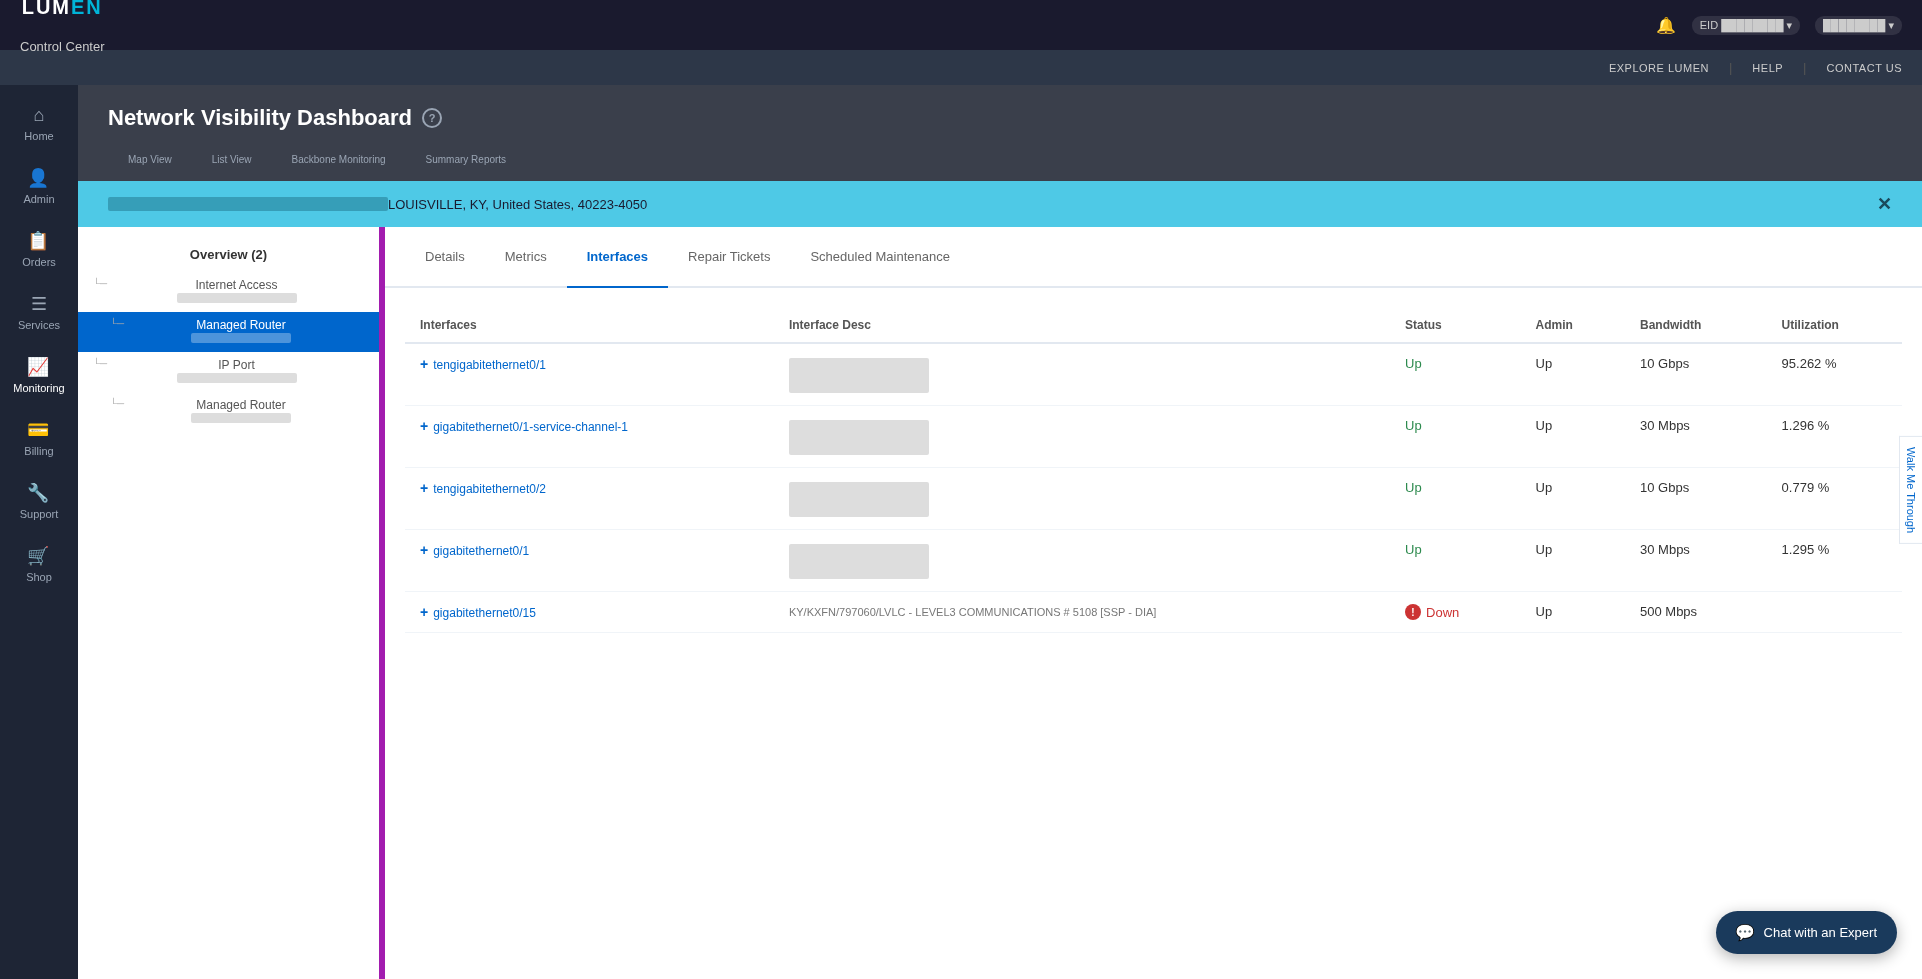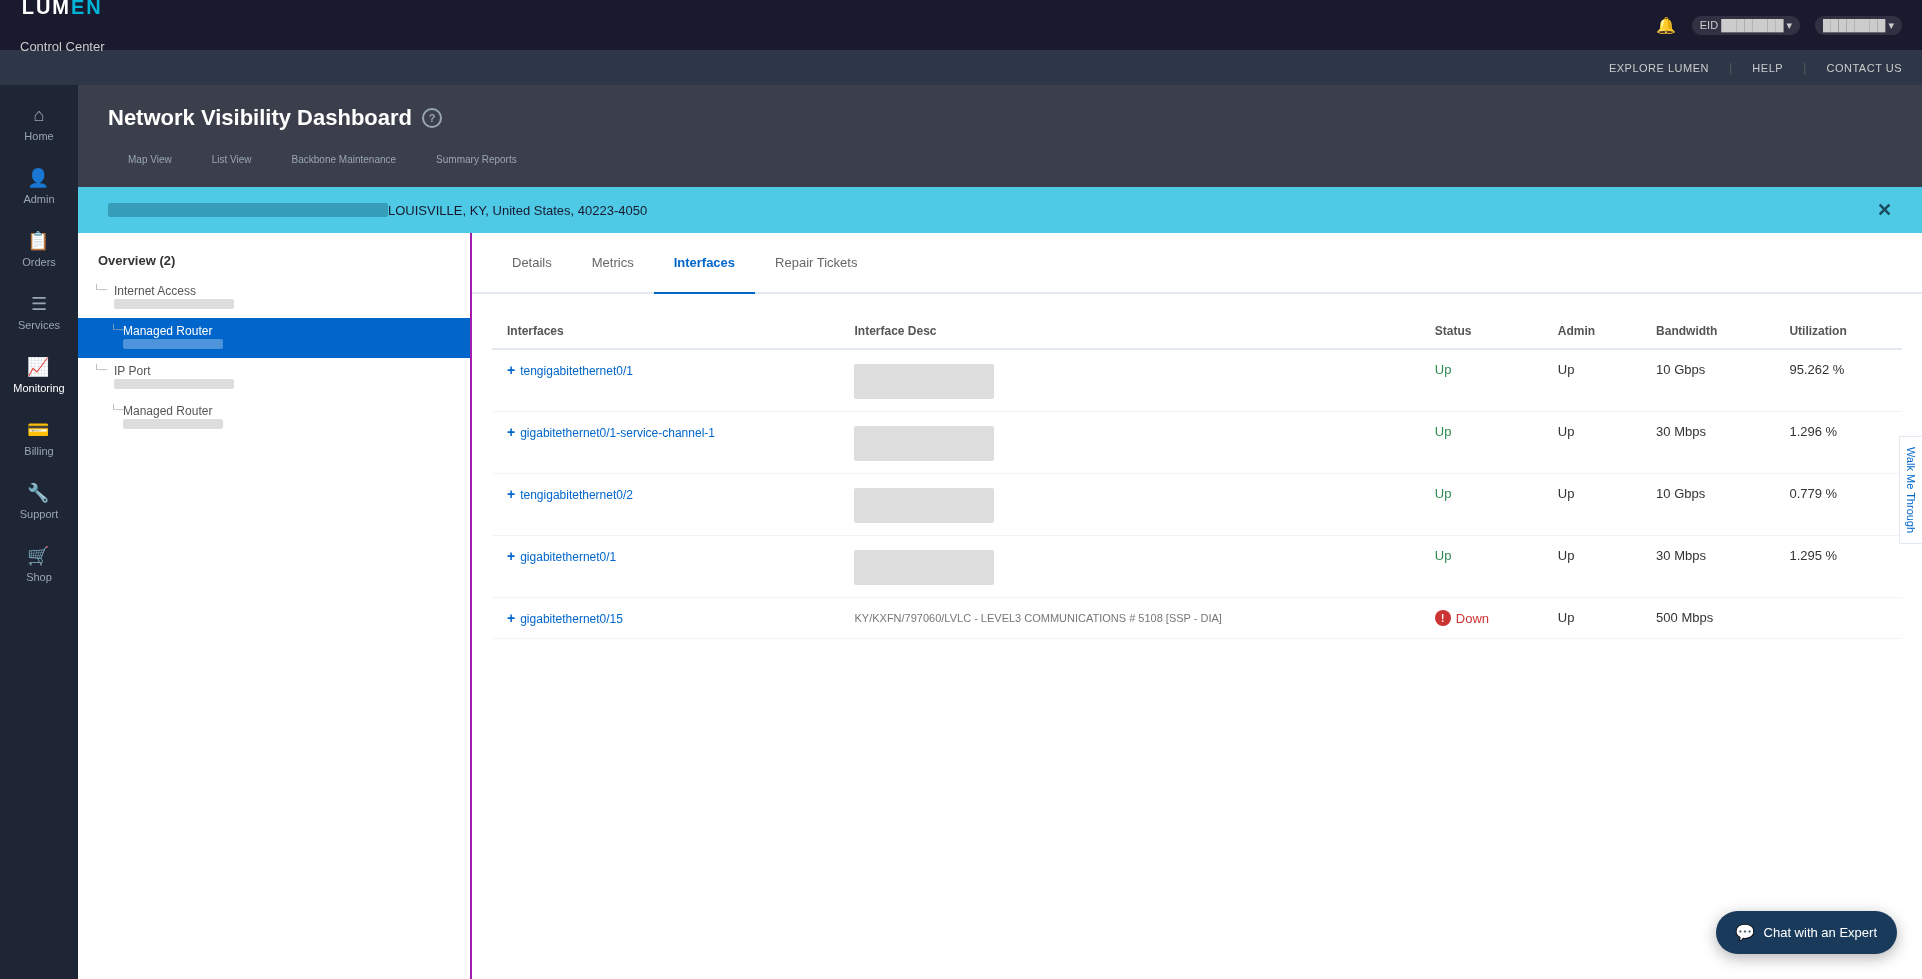--- a/index.html
+++ b/index.html
@@ -68,21 +68,21 @@
       flex: 1;
       display: flex;
       flex-direction: column;
       background: #f0f2f5;
       overflow: hidden;
     }
 
     
     .dashboard-header {
       background: #3a3f4b;
-      padding: 20px 30px 12px 30px;
+      padding: 20px 30px 6px 30px;
     }
     .dashboard-title {
       display: flex;
       align-items: center;
       gap: 10px;
       margin-bottom: 15px;
     }
     .dashboard-title h1 { color: white; font-size: 22px; font-weight: 600; }
     .help-icon {
       width: 20px; height: 20px;
@@ -115,26 +115,27 @@
 
     
     .main-panel {
       flex: 1;
       display: flex;
       overflow: hidden;
     }
 
     
     .service-tree {
-      width: 394px;
+      width: 307px;
       background: white;
-      border-right: 2px solid #a21caf;
+      border-right: 6px solid #a21caf;
       overflow-y: auto;
       padding: 15px 0;
       flex-shrink: 0;
+      text-align: center;
     }
     .tree-overview {
       padding: 5px 20px 10px 20px;
       font-size: 13px;
       color: #333;
       font-weight: 600;
     }
     .tree-item {
       padding: 6px 20px 6px 36px;
       font-size: 12px;
@@ -340,21 +341,21 @@
   <div class="content-area">
 
     <div class="dashboard-header">
       <div class="dashboard-title">
         <h1>Network Visibility Dashboard</h1>
         <div class="help-icon">?</div>
       </div>
       <div class="dashboard-tabs">
         <div class="dashboard-tab">Map View</div>
         <div class="dashboard-tab">List View</div>
-        <div class="dashboard-tab">Backbone Maintenance</div>
+        <div class="dashboard-tab">Backbone Monitoring</div>
         <div class="dashboard-tab">Summary Reports</div>
       </div>
     </div>
 
     <div class="address-banner">
       <div class="address-text">
         <span class="blurred-text" style="width: 280px; height: 14px; background: rgba(0,60,80,0.3);">&nbsp;&nbsp;&nbsp;&nbsp;&nbsp;&nbsp;&nbsp;&nbsp;&nbsp;&nbsp;&nbsp;&nbsp;&nbsp;&nbsp;&nbsp;&nbsp;&nbsp;&nbsp;&nbsp;&nbsp;&nbsp;&nbsp;&nbsp;&nbsp;&nbsp;&nbsp;&nbsp;&nbsp;&nbsp;&nbsp;&nbsp;&nbsp;&nbsp;&nbsp;&nbsp;&nbsp;&nbsp;&nbsp;</span>
         <span>LOUISVILLE, KY, United States, 40223-4050</span>
       </div>
       <div class="close-btn">✕</div>
@@ -386,20 +387,21 @@
         </div>
       </div>
 
       <div class="detail-panel">
 
         <div class="detail-tabs">
           <div class="detail-tab">Details</div>
           <div class="detail-tab">Metrics</div>
           <div class="detail-tab active">Interfaces</div>
           <div class="detail-tab">Repair Tickets</div>
+          <div class="detail-tab">Scheduled Maintenance</div>
         </div>
 
         <div class="table-container">
           <table>
             <thead>
               <tr>
                 <th>Interfaces</th>
                 <th>Interface Desc</th>
                 <th>Status</th>
                 <th>Admin</th>

